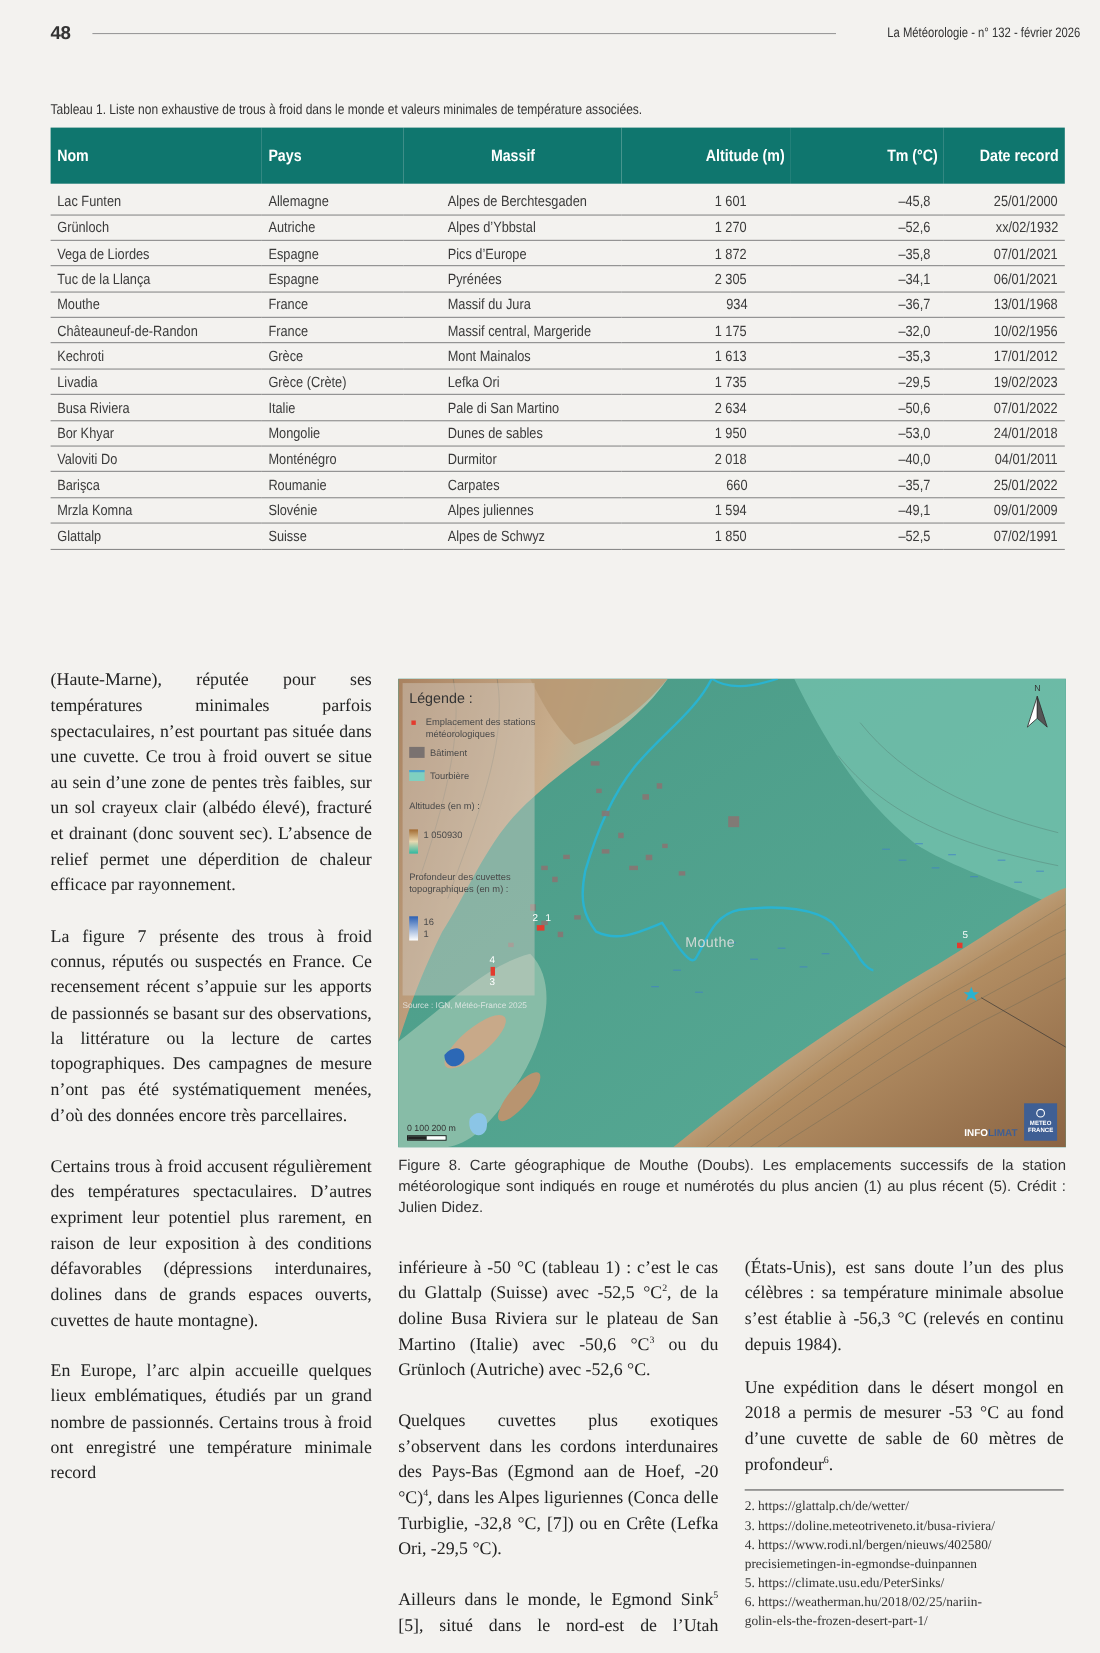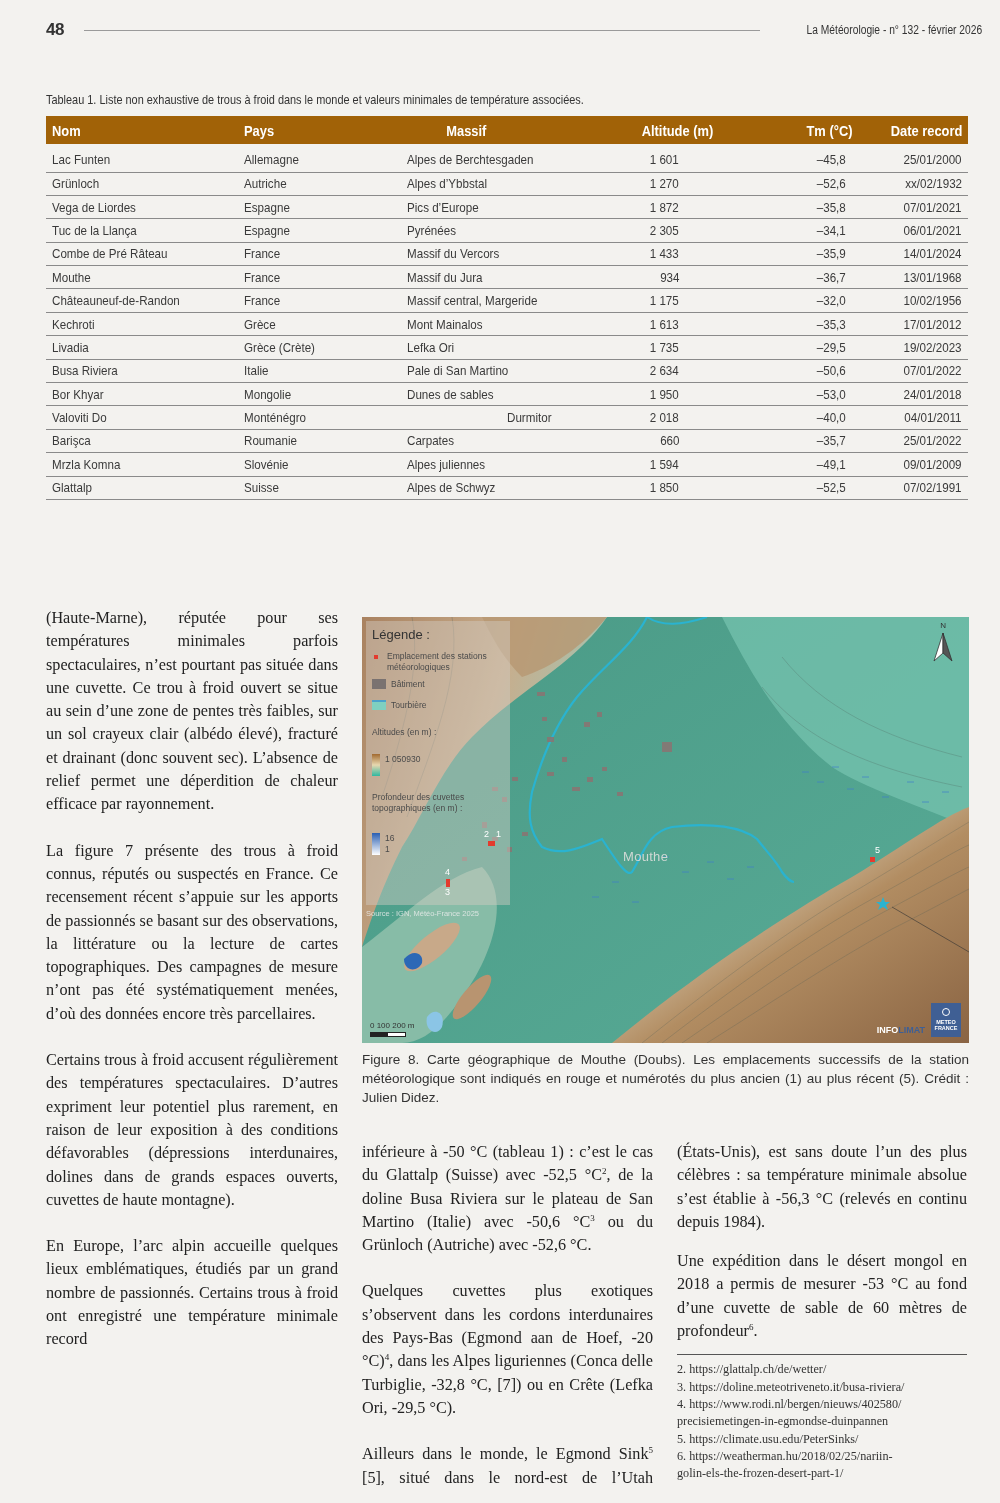--- a/index.html
+++ b/index.html
@@ -10,42 +10,42 @@
   .page-header { position: absolute; top: 18px; left: 46px; right: 18px; height: 24px; display: flex; align-items: center; }
   .page-num { font-family: "Liberation Sans", sans-serif; font-weight: bold; font-size: 17px; color: #333; letter-spacing: -0.5px; }
   .header-rule { flex: 1; height: 1px; background: #9a9a9a; margin: 0 8px 0 20px; }
   .journal { font-family: "Liberation Sans", sans-serif; font-size: 12.5px; color: #333; transform: scaleX(0.82); transform-origin: right center; white-space: nowrap; }
 
   
   .table-caption { position: absolute; top: 92px; left: 46px; font-family: "Liberation Sans", sans-serif; font-size: 13px; color: #333; transform: scaleX(0.84); transform-origin: left center; white-space: nowrap; }
 
   
   .tbl { position: absolute; top: 116px; left: 46px; width: 922px; border-collapse: collapse; font-family: "Liberation Sans", sans-serif; }
-  .tbl thead tr { background: #a16207; height: 28px; }
+  .tbl thead tr { background: #0f766e; height: 51px; }
   .tbl th { color: #fff; font-weight: bold; font-size: 15px; text-align: left; padding: 0 6px; white-space: nowrap; }
   .tbl th span, .tbl td span { display: inline-block; transform: scaleX(0.86); transform-origin: left center; }
   .tbl th.r span, .tbl td.r span { transform-origin: right center; }
   .tbl th.c span, .tbl td.c span { transform-origin: center center; }
   .tbl th.r, .tbl td.r { text-align: right; }
   .tbl th.c, .tbl td.c { text-align: center; }
   .tbl td { font-size: 13.5px; color: #3a3a3a; height: 23.4px; padding: 0 6px; border-bottom: 1px solid #8a8a8a; white-space: nowrap; }
   .tbl tbody tr:first-child td { padding-top: 4px; height: 28px; }
 
   
   .col { position: absolute; font-size: 16.2px; line-height: 23.3px; text-align: justify; color: #222; }
   .col p { margin-bottom: 23px; }
   .col1 { left: 46px; top: 607px; width: 292px; }
   .col2 { left: 362px; top: 1141px; width: 291px; }
   .col3 { left: 677px; top: 1141px; width: 290px; }
   sup { font-size: 9px; vertical-align: super; line-height: 0; }
 
   
   .figure { position: absolute; left: 362px; top: 617px; width: 607px; height: 426px; overflow: hidden; background: #4fa08e; }
   .map-svg { position: absolute; left: 0; top: 0; width: 607px; height: 426px; }
-  .legend { position: absolute; left: 4px; top: 4px; width: 144px; height: 284px; background: rgba(210, 205, 195, 0.45); font-family: "Liberation Sans", sans-serif; color: #4a4a4a; }
+  .legend { position: absolute; left: 4px; top: 4px; width: 120px; height: 284px; background: rgba(210, 205, 195, 0.45); font-family: "Liberation Sans", sans-serif; color: #4a4a4a; }
   .legend-title { position: absolute; left: 6px; top: 6px; font-size: 13px; color: #333; }
   .legend-row { position: absolute; left: 6px; font-size: 8.5px; display: flex; align-items: flex-start; }
   .sw { display: inline-block; margin-right: 5px; flex-shrink: 0; }
   .legend-lbl { font-size: 8.5px; line-height: 11px; position: absolute; left: 6px; }
   .source-note { position: absolute; left: 4px; top: 292px; font-family: "Liberation Sans", sans-serif; font-size: 7.5px; color: #eee; opacity: 0.8; line-height: 9px; }
   .north { position: absolute; right: 14px; top: 6px; width: 24px; height: 44px; }
   .north-lbl { position: absolute; right: 23px; top: 4px; font-family: "Liberation Sans", sans-serif; font-size: 8px; color: #333; }
   .scale-bar { position: absolute; left: 8px; top: 404px; font-family: "Liberation Sans", sans-serif; font-size: 8px; color: #333; }
   .scale-lbl { display: block; margin-bottom: 2px; }
   .scale-line { display: flex; width: 36px; height: 5px; border: 1px solid #222; }
@@ -123,28 +123,20 @@
       </tr>
       <tr>
         <td><span>Tuc de la Llança</span></td>
         <td><span>Espagne</span></td>
         <td style="padding-left: 40px;"><span>Pyrénées</span></td>
         <td class="r" style="padding-right: 40px;"><span>2 305</span></td>
         <td class="r" style="padding-right: 12px;"><span>–34,1</span></td>
         <td class="r"><span>06/01/2021</span></td>
       </tr>
       <tr>
-        <td><span>Combe de Pré Râteau</span></td>
-        <td><span>France</span></td>
-        <td style="padding-left: 40px;"><span>Massif du Vercors</span></td>
-        <td class="r" style="padding-right: 40px;"><span>1 433</span></td>
-        <td class="r" style="padding-right: 12px;"><span>–35,9</span></td>
-        <td class="r"><span>14/01/2024</span></td>
-      </tr>
-      <tr>
         <td><span>Mouthe</span></td>
         <td><span>France</span></td>
         <td style="padding-left: 40px;"><span>Massif du Jura</span></td>
         <td class="r" style="padding-right: 40px;"><span>934</span></td>
         <td class="r" style="padding-right: 12px;"><span>–36,7</span></td>
         <td class="r"><span>13/01/1968</span></td>
       </tr>
       <tr>
         <td><span>Châteauneuf-de-Randon</span></td>
         <td><span>France</span></td>
@@ -181,21 +173,21 @@
         <td><span>Bor Khyar</span></td>
         <td><span>Mongolie</span></td>
         <td style="padding-left: 40px;"><span>Dunes de sables</span></td>
         <td class="r" style="padding-right: 40px;"><span>1 950</span></td>
         <td class="r" style="padding-right: 12px;"><span>–53,0</span></td>
         <td class="r"><span>24/01/2018</span></td>
       </tr>
       <tr>
         <td><span>Valoviti Do</span></td>
         <td><span>Monténégro</span></td>
-        <td style="padding-left: 40px; text-align: right;"><span>Durmitor</span></td>
+        <td style="padding-left: 40px;"><span>Durmitor</span></td>
         <td class="r" style="padding-right: 40px;"><span>2 018</span></td>
         <td class="r" style="padding-right: 12px;"><span>–40,0</span></td>
         <td class="r"><span>04/01/2011</span></td>
       </tr>
       <tr>
         <td><span>Barişca</span></td>
         <td><span>Roumanie</span></td>
         <td style="padding-left: 40px;"><span>Carpates</span></td>
         <td class="r" style="padding-right: 40px;"><span>660</span></td>
         <td class="r" style="padding-right: 12px;"><span>–35,7</span></td>

